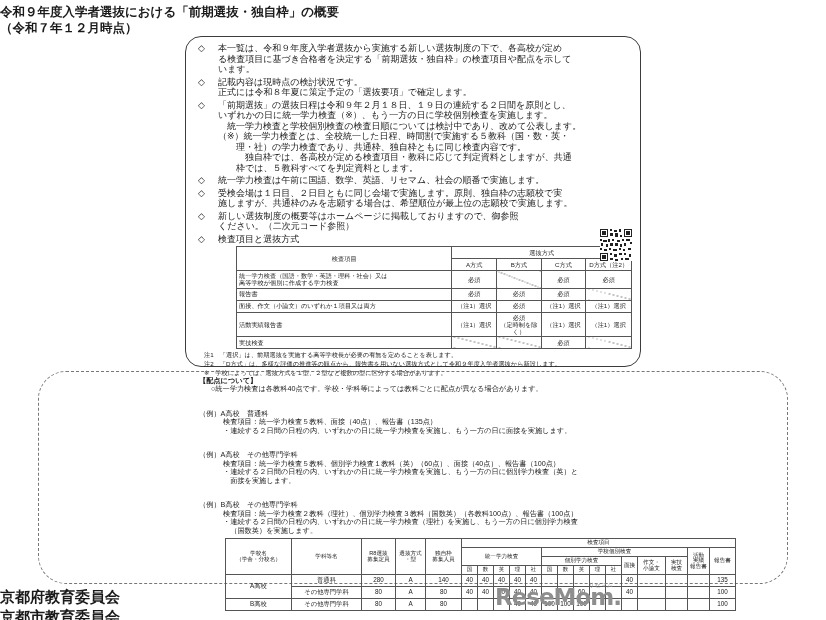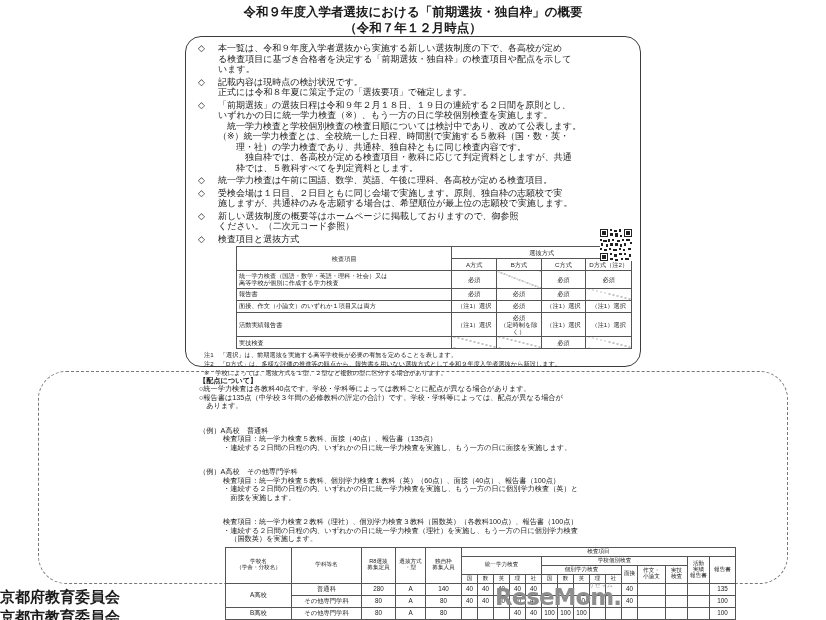--- a/index.html
+++ b/index.html
@@ -1,35 +1,35 @@
 <!DOCTYPE html>
 <html><head>
 <meta charset="utf-8">
 <style>
   html,body{margin:0;padding:0;background:#ffffff;}
   body{width:826px;height:620px;position:relative;font-family:"Liberation Sans","DejaVu Sans",sans-serif;color:#1a1a1a;}
   .pre{white-space:pre-line;}
   
-  .title{position:absolute;top:5px;left:0;width:826px;text-align:center;font-size:12.5px;font-weight:bold;line-height:1.25;}
+  .title{position:absolute;top:5px;left:0;width:826px;text-align:left;font-size:12.5px;font-weight:bold;line-height:1.25;}
   
   .obox{position:absolute;left:185px;top:36px;width:456px;height:331px;border:1.3px solid #3c3c3c;border-radius:16px;box-sizing:border-box;padding:6px 8px 0 12px;font-size:9px;line-height:1.17;}
   .bullet{display:flex;margin-bottom:2px;}
   .bullet .mk{width:20px;flex:0 0 20px;text-align:left;}
   .bullet .tx{flex:1;white-space:pre-line;}
   .qr{position:absolute;right:8px;top:192px;width:32px;height:32px;}
   
   .t1{border-collapse:collapse;table-layout:fixed;margin:1px 0 2px 38px;font-size:6.2px;line-height:1.15;}
   .t1 td{border:0.8px solid #555;padding:1px 2px;text-align:center;vertical-align:middle;height:9px;}
   .t1 td.item{text-align:left;}
   .diag{background:linear-gradient(to top right,#ffffff 49.4%,#888 49.4%,#888 51.2%,#ffffff 51.2%);}
   .notes{font-size:6.2px;line-height:1.45;margin:2px 0 0 6px;}
   
   .dbox{position:absolute;left:38px;top:371px;width:750px;height:213px;border:1.4px dashed #777;border-radius:28px;box-sizing:border-box;padding:5px 28px 0 160px;font-size:7.2px;line-height:1.18;}
   .sec-h{font-weight:bold;}
-  .ind1{margin-left:0;white-space:pre-line;}
+  .ind1{margin-left:12px;white-space:pre-line;}
   .ex{margin-top:16px;}
   .ex .ex-l{margin-left:24px;white-space:pre-line;}
   
   .t2{border-collapse:collapse;table-layout:fixed;margin:3px 0 0 26px;font-size:6.3px;line-height:1.05;}
   .t2 td{border:0.8px solid #555;padding:0 1px;text-align:center;vertical-align:middle;height:8px;}
   .t2 td.hd{font-size:5.6px;white-space:pre-line;}
   .t2 td.subj{font-size:5.4px;}
   .t2 tr.data td{height:11px;}
   
   .footer-orgs{position:absolute;top:587px;left:0;width:826px;text-align:left;font-size:15px;font-weight:bold;line-height:1.3;}
@@ -61,21 +61,21 @@
     <span class="tx">「前期選抜」の選抜日程は令和９年２月１８日、１９日の連続する２日間を原則とし、
 いずれかの日に統一学力検査（※）、もう一方の日に学校個別検査を実施します。
 　統一学力検査と学校個別検査の検査日順については検討中であり、改めて公表します。
 （※）統一学力検査とは、全校統一した日程、時間割で実施する５教科（国・数・英・
 　　理・社）の学力検査であり、共通枠、独自枠ともに同じ検査内容です。
 　　　独自枠では、各高校が定める検査項目・教科に応じて判定資料としますが、共通
 　　枠では、５教科すべてを判定資料とします。</span>
   </div>
   <div class="bullet">
     <span class="mk">◇</span>
-    <span class="tx">統一学力検査は午前に国語、数学、英語、午後に理科、各高校が定める検査項目。</span>
+    <span class="tx">統一学力検査は午前に国語、数学、英語、リセマム、社会の順番で実施します。</span>
   </div>
   <div class="bullet">
     <span class="mk">◇</span>
     <span class="tx">受検会場は１日目、２日目ともに同じ会場で実施します。原則、独自枠の志願校で実
 施しますが、共通枠のみを志願する場合は、希望順位が最上位の志願校で実施します。</span>
   </div>
   <div class="bullet">
     <span class="mk">◇</span>
     <span class="tx">新しい選抜制度の概要等はホームページに掲載しておりますので、御参照
 ください。（二次元コード参照）</span>
@@ -196,36 +196,35 @@
   <div class="notes">
     <div>注1　「選択」は、前期選抜を実施する高等学校長が必要の有無を定めることを表します。</div>
     <div>注2　「D方式」は、多様な評価の推進等の観点から、報告書を用いない選抜方式として令和９年度入学者選抜から新設します。</div>
     <div>※　学校によっては、選抜方式を１型、２型など複数の型に区分する場合があります。</div>
   </div>
 </div>
 
 <div class="dbox">
   <div class="sec-h">【配点について】</div>
   <div class="ind1">○統一学力検査は各教科40点です。学校・学科等によっては教科ごとに配点が異なる場合があります。</div>
-  <div class="ind1">○報告書は135点（中学校３年間の必修教科の評定の合計）です。学校・学科等によっては、配点が異なる場合が
-　あります。</div>
 
 
   <div class="ex">
     <div>（例）A高校　普通科</div>
     <div class="ex-l">検査項目：統一学力検査５教科、面接（40点）、報告書（135点）</div>
     <div class="ex-l">・連続する２日間の日程の内、いずれかの日に統一学力検査を実施し、もう一方の日に面接を実施します。</div>
   </div>
   <div class="ex">
     <div>（例）A高校　その他専門学科</div>
     <div class="ex-l">検査項目：統一学力検査５教科、個別学力検査１教科（英）（60点）、面接（40点）、報告書（100点）</div>
     <div class="ex-l">・連続する２日間の日程の内、いずれかの日に統一学力検査を実施し、もう一方の日に個別学力検査（英）と
 　面接を実施します。</div>
   </div>
   <div class="ex">
+    <div>（例）B高校　その他専門学科</div>
     <div class="ex-l">検査項目：統一学力検査２教科（理社）、個別学力検査３教科（国数英）（各教科100点）、報告書（100点）</div>
     <div class="ex-l">・連続する２日間の日程の内、いずれかの日に統一学力検査（理社）を実施し、もう一方の日に個別学力検査
 　（国数英）を実施します。</div>
   </div>
 
   <table class="t2">
     <colgroup>
       <col style="width:66px">
         <col style="width:70px">
         <col style="width:34px">

